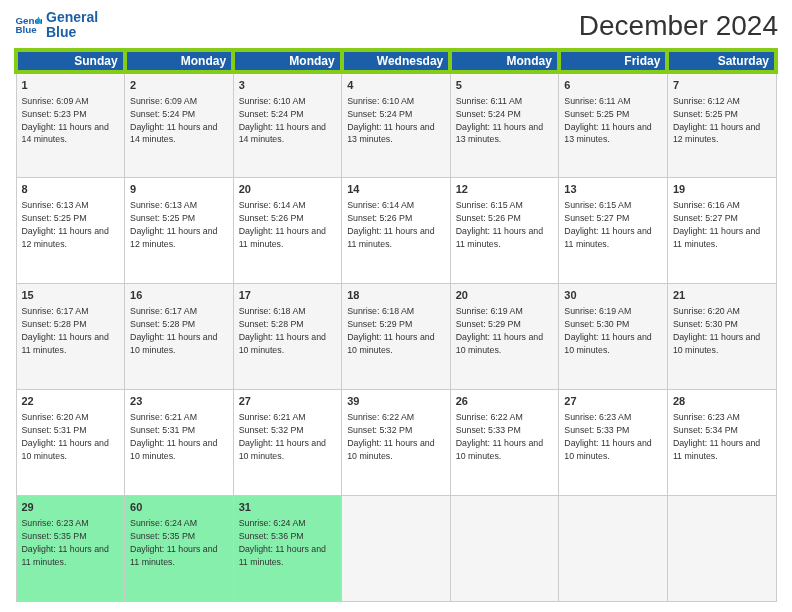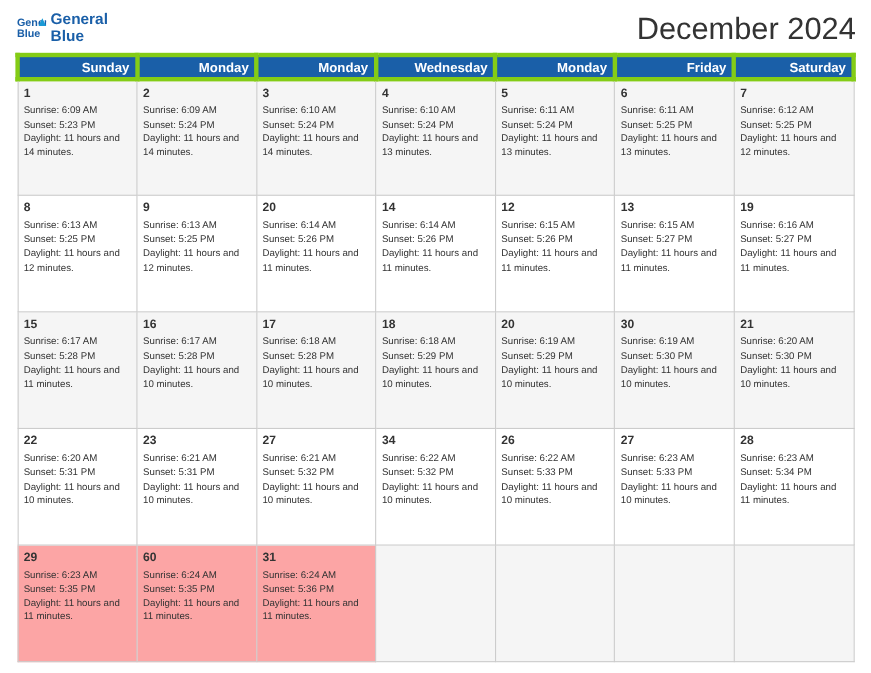--- a/index.html
+++ b/index.html
@@ -85,21 +85,21 @@
     }
     .day-data {
       font-size: 8.8px;
       color: #333;
     }
     .empty-cell {
       background: #f5f5f5 !important;
     }
     
     .calendar tbody tr:last-child td {
-      background: #fca5a5;
+      background: #86efac;
     }
   </style>
 </head>
 <body>
 
 <div class="page">
   <div class="header">
     <div class="logo">
       <svg class="logo-icon" viewBox="0 0 40 40" xmlns="http://www.w3.org/2000/svg">
         <text x="2" y="18" font-size="14" font-weight="bold" fill="#1a5fa8">General</text>
@@ -226,21 +226,21 @@
       </td>
           <td>
         <span class="day-num">23</span>
         <span class="day-data">Sunrise: 6:21 AM<br>Sunset: 5:31 PM<br>Daylight: 11 hours and 10 minutes.</span>
       </td>
           <td>
         <span class="day-num">27</span>
         <span class="day-data">Sunrise: 6:21 AM<br>Sunset: 5:32 PM<br>Daylight: 11 hours and 10 minutes.</span>
       </td>
           <td>
-        <span class="day-num">34</span>
+        <span class="day-num">39</span>
         <span class="day-data">Sunrise: 6:22 AM<br>Sunset: 5:32 PM<br>Daylight: 11 hours and 10 minutes.</span>
       </td>
           <td>
         <span class="day-num">26</span>
         <span class="day-data">Sunrise: 6:22 AM<br>Sunset: 5:33 PM<br>Daylight: 11 hours and 10 minutes.</span>
       </td>
           <td>
         <span class="day-num">27</span>
         <span class="day-data">Sunrise: 6:23 AM<br>Sunset: 5:33 PM<br>Daylight: 11 hours and 10 minutes.</span>
       </td>

